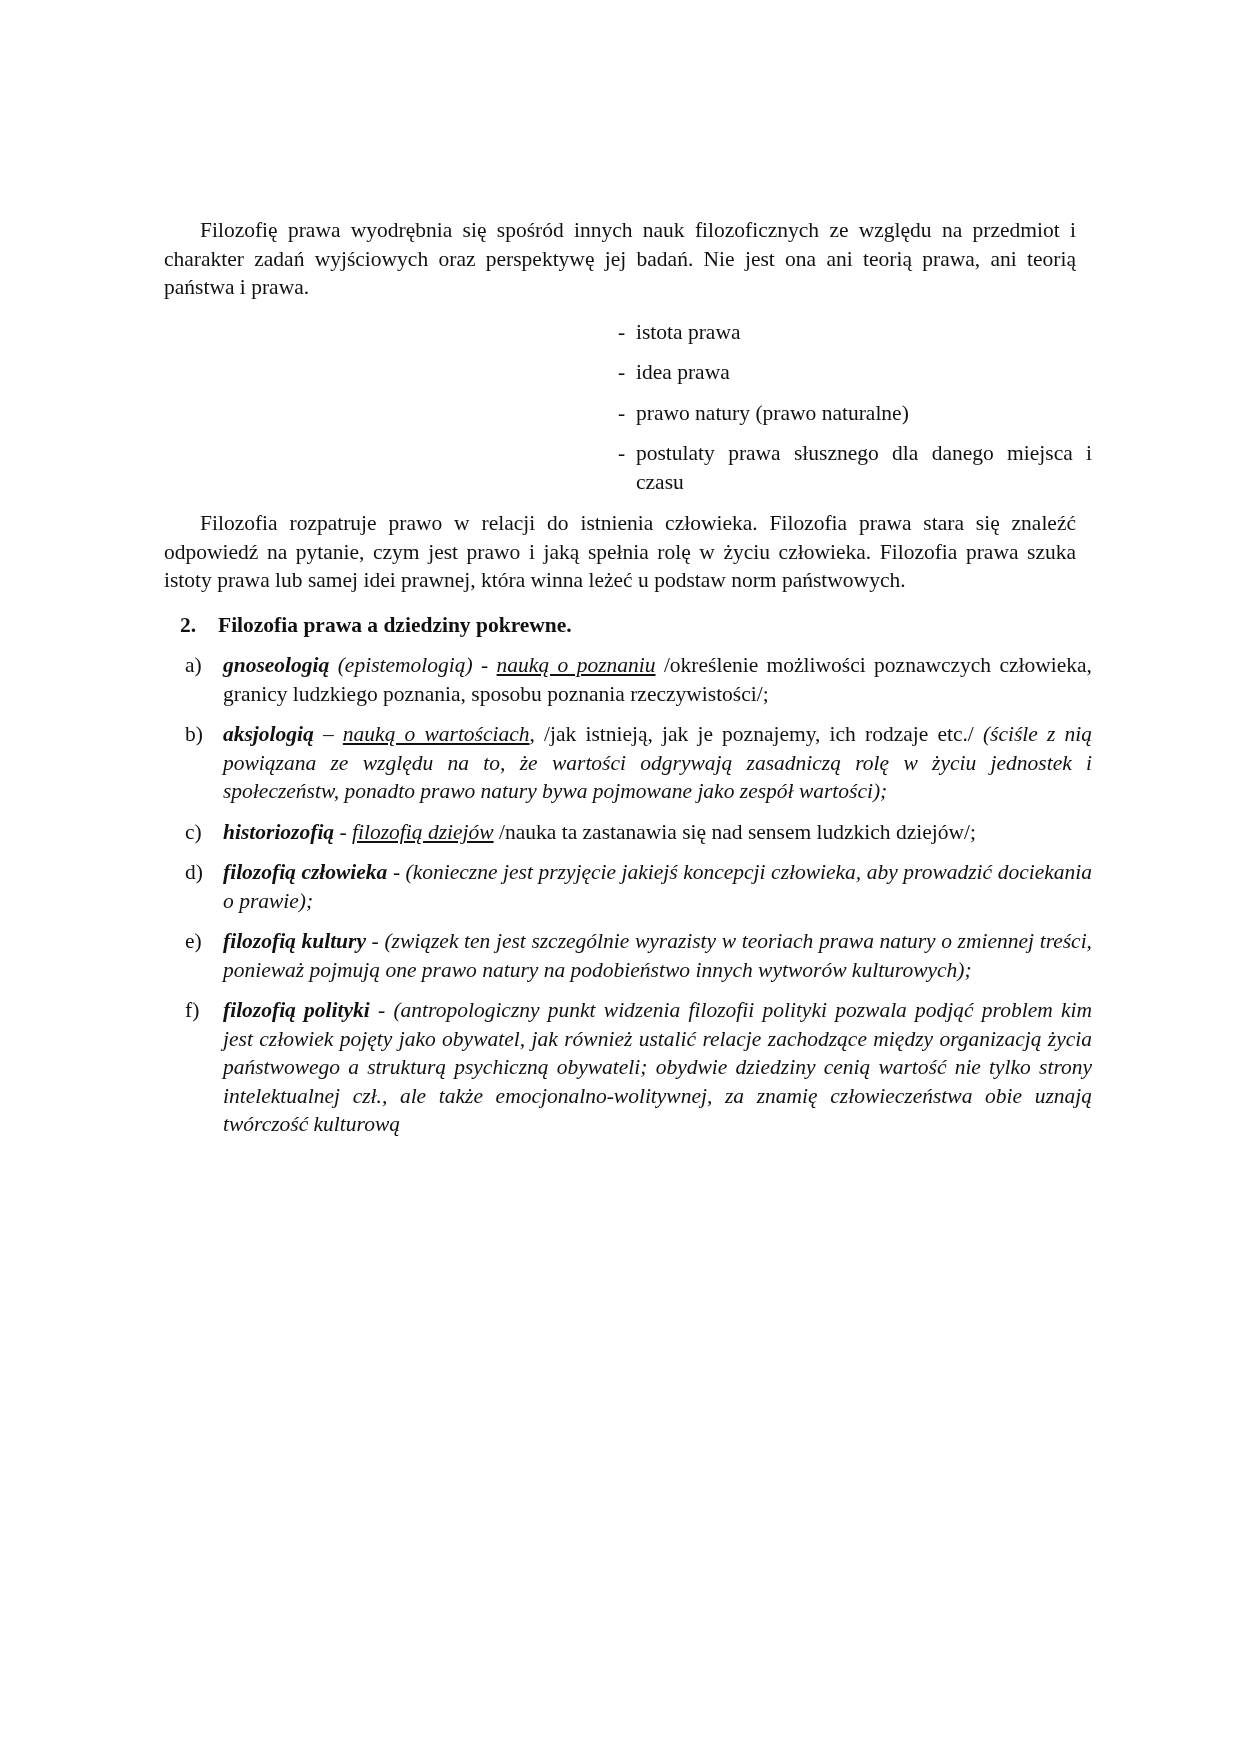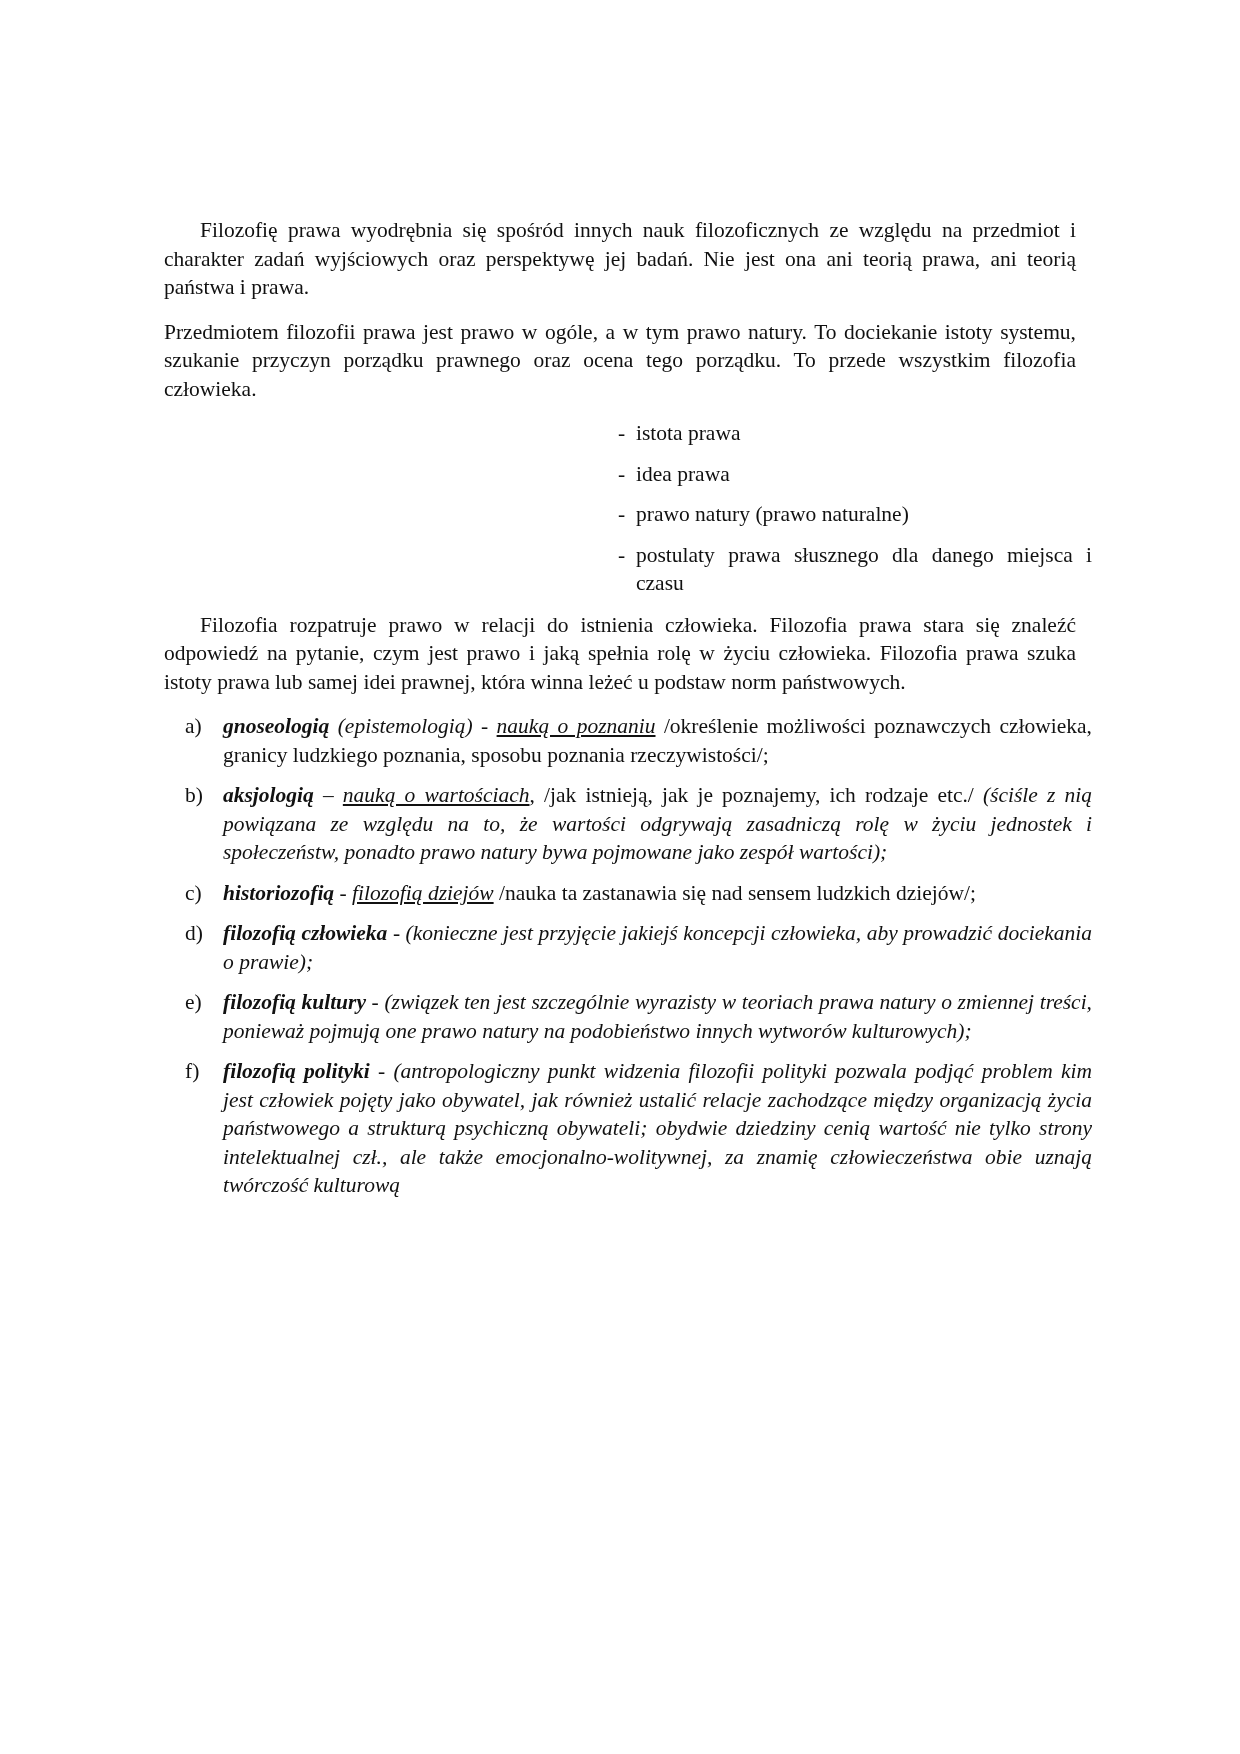--- a/index.html
+++ b/index.html
@@ -22,31 +22,31 @@
   .term { font-weight: bold; font-style: italic; }
   .def { font-style: italic; text-decoration: underline; }
   .it { font-style: italic; }
 </style>
 </head>
 <body>
 
 <div class="page">
 
   <p class="ind">Filozofię prawa wyodrębnia się spośród innych nauk filozoficznych ze względu na przedmiot i charakter zadań wyjściowych oraz perspektywę jej badań. Nie jest ona ani teorią prawa, ani teorią państwa i prawa.</p>
-  <p class="gap">Przedmiotem filozofii prawa jest prawo w ogóle, a w tym prawo natury. To dociekanie istoty systemu, szukanie przyczyn porządku prawnego oraz ocena tego porządku. To przede wszystkim filozofia człowieka.</p>
 
   <ul class="dash-list">
     <li><span class="d">-</span><span>istota prawa</span></li>
     <li><span class="d">-</span><span>idea prawa</span></li>
     <li><span class="d">-</span><span>prawo natury (prawo naturalne)</span></li>
     <li><span class="d">-</span><span>postulaty prawa słusznego dla danego miejsca i czasu</span></li>
   </ul>
 
   <p class="ind gap">Filozofia rozpatruje prawo w relacji do istnienia człowieka. Filozofia prawa stara się znaleźć odpowiedź na pytanie, czym jest prawo i jaką spełnia rolę w życiu człowieka. Filozofia prawa szuka istoty prawa lub samej idei prawnej, która winna leżeć u podstaw norm państwowych.</p>
 
+  <p class="h h1 gap"><span class="num">2.</span><span>Filozofia prawa a dziedziny pokrewne.</span></p>
 
   <ol class="alpha">
     <li><span class="m">a)</span><span class="term">gnoseologią</span><span class="it"> (epistemologią) - </span><span class="def">nauką o poznaniu</span><span> /określenie możliwości poznawczych człowieka, granicy ludzkiego poznania, sposobu poznania rzeczywistości/;</span></li>
     <li><span class="m">b)</span><span class="term">aksjologią</span><span> – </span><span class="def">nauką o wartościach</span><span>, /jak istnieją, jak je poznajemy, ich rodzaje etc./ </span><span class="it">(ściśle z nią powiązana ze względu na to, że wartości odgrywają zasadniczą rolę w życiu jednostek i społeczeństw, ponadto prawo natury bywa pojmowane jako zespół wartości);</span></li>
     <li><span class="m">c)</span><span class="term">historiozofią</span><span> - </span><span class="def">filozofią dziejów</span><span> /nauka ta zastanawia się nad sensem ludzkich dziejów/;</span></li>
     <li><span class="m">d)</span><span class="term">filozofią człowieka</span><span> - </span><span class="it">(konieczne jest przyjęcie jakiejś koncepcji człowieka, aby prowadzić dociekania o prawie);</span></li>
     <li><span class="m">e)</span><span class="term">filozofią kultury</span><span> - </span><span class="it">(związek ten jest szczególnie wyrazisty w teoriach prawa natury o zmiennej treści, ponieważ pojmują one prawo natury na podobieństwo innych wytworów kulturowych);</span></li>
     <li><span class="m">f)</span><span class="term">filozofią polityki</span><span> - </span><span class="it">(antropologiczny punkt widzenia filozofii polityki pozwala podjąć problem kim jest człowiek pojęty jako obywatel, jak również ustalić relacje zachodzące między organizacją życia państwowego a strukturą psychiczną obywateli; obydwie dziedziny cenią wartość nie tylko strony intelektualnej czł., ale także emocjonalno-wolitywnej, za znamię człowieczeństwa obie uznają twórczość kulturową</span></li>
   </ol>
 

